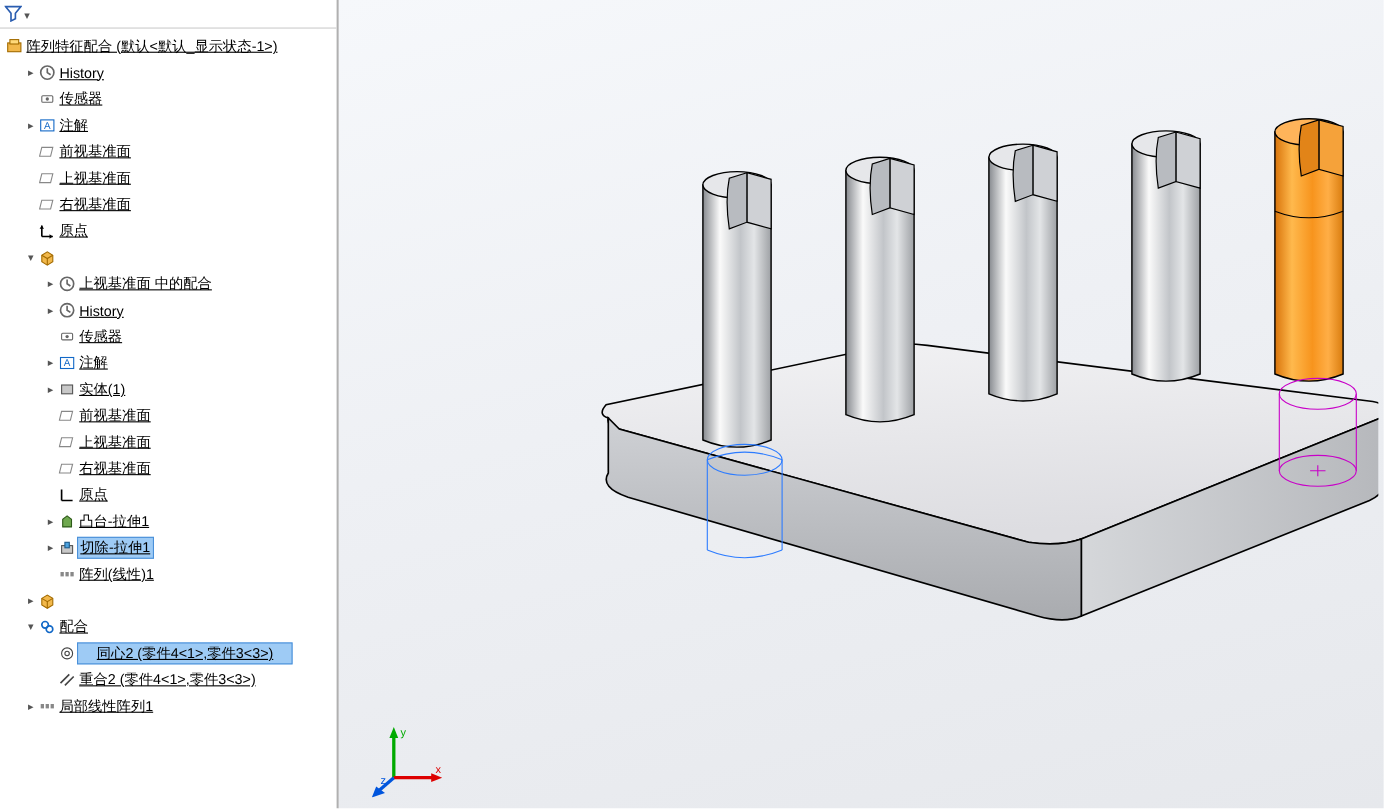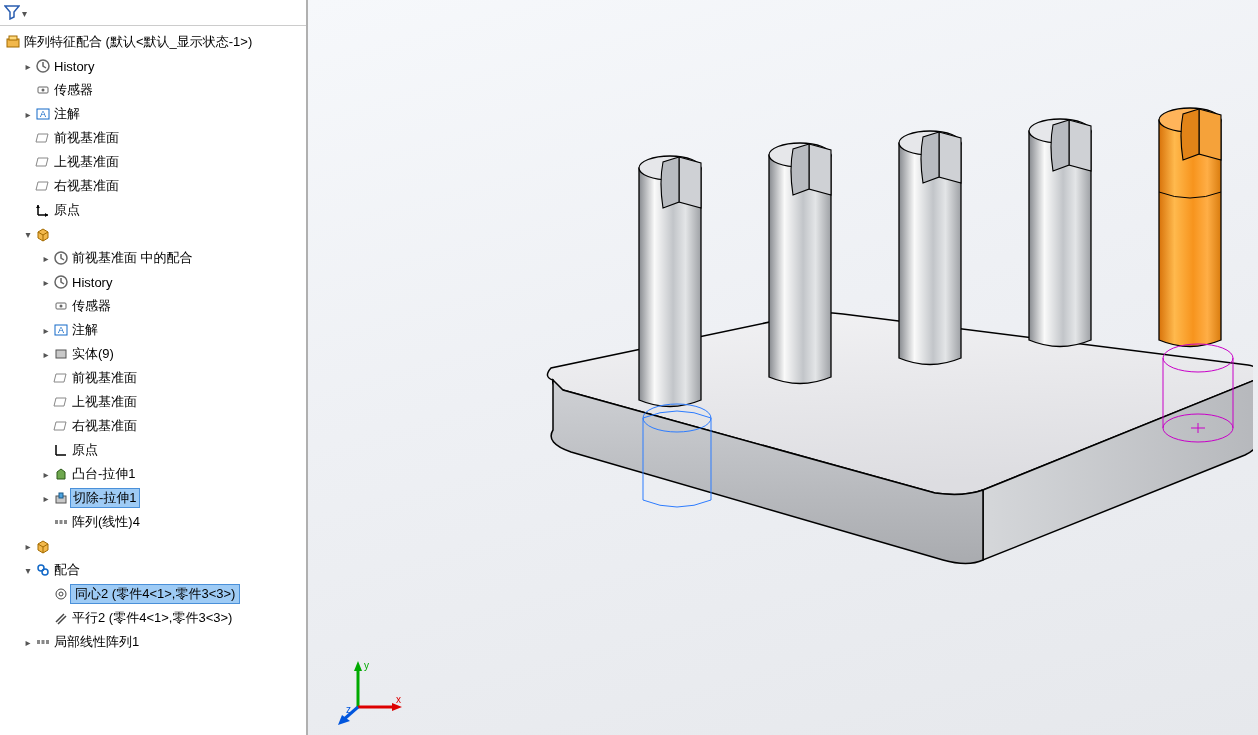--- a/index.html
+++ b/index.html
@@ -44,21 +44,21 @@
     text-align: center;
     color: #555;
     font-size: 10px;
   }
   .tree-row .icon {
     width: 18px;
     display: inline-flex;
     justify-content: center;
     align-items: center;
   }
-  .tree-row .label { padding-left: 2px; }
+  .tree-row .label { padding-left: 2px; text-decoration: underline; }
   .indent-1 { padding-left: 18px; }
   .indent-2 { padding-left: 36px; }
   .highlight-blue {
     background: #9ecbf5;
     outline: 1px solid #4a90d9;
     outline-offset: -1px;
   }
   .viewport {
     flex: 1;
     position: relative;
@@ -187,21 +187,21 @@
     </div>
 
     <div class="tree-row indent-2">
       <span class="arrow">▸</span>
       <span class="icon">
         <svg class="svg-icon" viewBox="0 0 16 16">
             <circle cx="8" cy="8" r="6" fill="none" stroke="#666" stroke-width="1.5"></circle>
             <path d="M8 4 v4 l3 2" stroke="#666" stroke-width="1.5" fill="none"></path>
           </svg>
       </span>
-      <span class="label">前视基准面 中的配合</span>
+      <span class="label">上视基准面 中的配合</span>
     </div>
     <div class="tree-row indent-2">
       <span class="arrow">▸</span>
       <span class="icon">
         <svg class="svg-icon" viewBox="0 0 16 16">
             <circle cx="8" cy="8" r="6" fill="none" stroke="#666" stroke-width="1.5"></circle>
             <path d="M8 4 v4 l3 2" stroke="#666" stroke-width="1.5" fill="none"></path>
           </svg>
       </span>
       <span class="label">History</span>
@@ -226,21 +226,21 @@
       </span>
       <span class="label">注解</span>
     </div>
     <div class="tree-row indent-2">
       <span class="arrow">▸</span>
       <span class="icon">
         <svg class="svg-icon" viewBox="0 0 16 16">
             <rect x="3" y="4" width="10" height="8" fill="#c8c8c8" stroke="#555"></rect>
           </svg>
       </span>
-      <span class="label">实体(9)</span>
+      <span class="label">实体(1)</span>
     </div>
     <div class="tree-row indent-2">
       <span class="arrow"></span>
       <span class="icon">
         <svg class="svg-icon" viewBox="0 0 16 16">
             <path d="M3 4 L13 4 L11 12 L1 12 Z" fill="none" stroke="#888"></path>
           </svg>
       </span>
       <span class="label">前视基准面</span>
     </div>
@@ -292,21 +292,21 @@
     </div>
     <div class="tree-row indent-2">
       <span class="arrow"></span>
       <span class="icon">
         <svg class="svg-icon" viewBox="0 0 16 16">
             <rect x="2" y="6" width="3" height="4" fill="#888"></rect>
             <rect x="6.5" y="6" width="3" height="4" fill="#888"></rect>
             <rect x="11" y="6" width="3" height="4" fill="#888"></rect>
           </svg>
       </span>
-      <span class="label">阵列(线性)4</span>
+      <span class="label">阵列(线性)1</span>
     </div>
 
     <div class="tree-row indent-1">
       <span class="arrow">▸</span>
       <span class="icon">
         <svg class="svg-icon" viewBox="0 0 16 16">
             <path d="M3 6 L8 3 L13 6 L13 12 L8 15 L3 12 Z" fill="#f2b84b" stroke="#a36b00"></path>
             <path d="M3 6 L8 9 L13 6 M8 9 V15" stroke="#a36b00" fill="none"></path>
           </svg>
       </span>
@@ -323,30 +323,30 @@
       <span class="label">配合</span>
     </div>
     <div class="tree-row indent-2">
       <span class="arrow"></span>
       <span class="icon">
         <svg class="svg-icon" viewBox="0 0 16 16">
             <circle cx="8" cy="8" r="5" fill="none" stroke="#444"></circle>
             <circle cx="8" cy="8" r="2" fill="none" stroke="#444"></circle>
           </svg>
       </span>
-      <span class="label highlight-blue" style="padding:1px 5px;">同心2 (零件4&lt;1&gt;,零件3&lt;3&gt;)</span>
-    </div>
-    <div class="tree-row indent-2">
-      <span class="arrow"></span>
-      <span class="icon">
-        <svg class="svg-icon" viewBox="0 0 16 16">
-            <path d="M3 12 L11 4 M5 14 L13 6" stroke="#444" stroke-width="1.5"></path>
-          </svg>
-      </span>
-      <span class="label">平行2 (零件4&lt;1&gt;,零件3&lt;3&gt;)</span>
+      <span class="label highlight-blue" style="padding:1px 18px;">同心2 (零件4&lt;1&gt;,零件3&lt;3&gt;)</span>
+    </div>
+    <div class="tree-row indent-2">
+      <span class="arrow"></span>
+      <span class="icon">
+        <svg class="svg-icon" viewBox="0 0 16 16">
+            <path d="M2 11 L10 3 M6 13 L14 5" stroke="#444" stroke-width="1.5"></path>
+          </svg>
+      </span>
+      <span class="label">重合2 (零件4&lt;1&gt;,零件3&lt;3&gt;)</span>
     </div>
 
     <div class="tree-row indent-1">
       <span class="arrow">▸</span>
       <span class="icon">
         <svg class="svg-icon" viewBox="0 0 16 16">
             <rect x="2" y="6" width="3" height="4" fill="#888"></rect>
             <rect x="6.5" y="6" width="3" height="4" fill="#888"></rect>
             <rect x="11" y="6" width="3" height="4" fill="#888"></rect>
           </svg>

